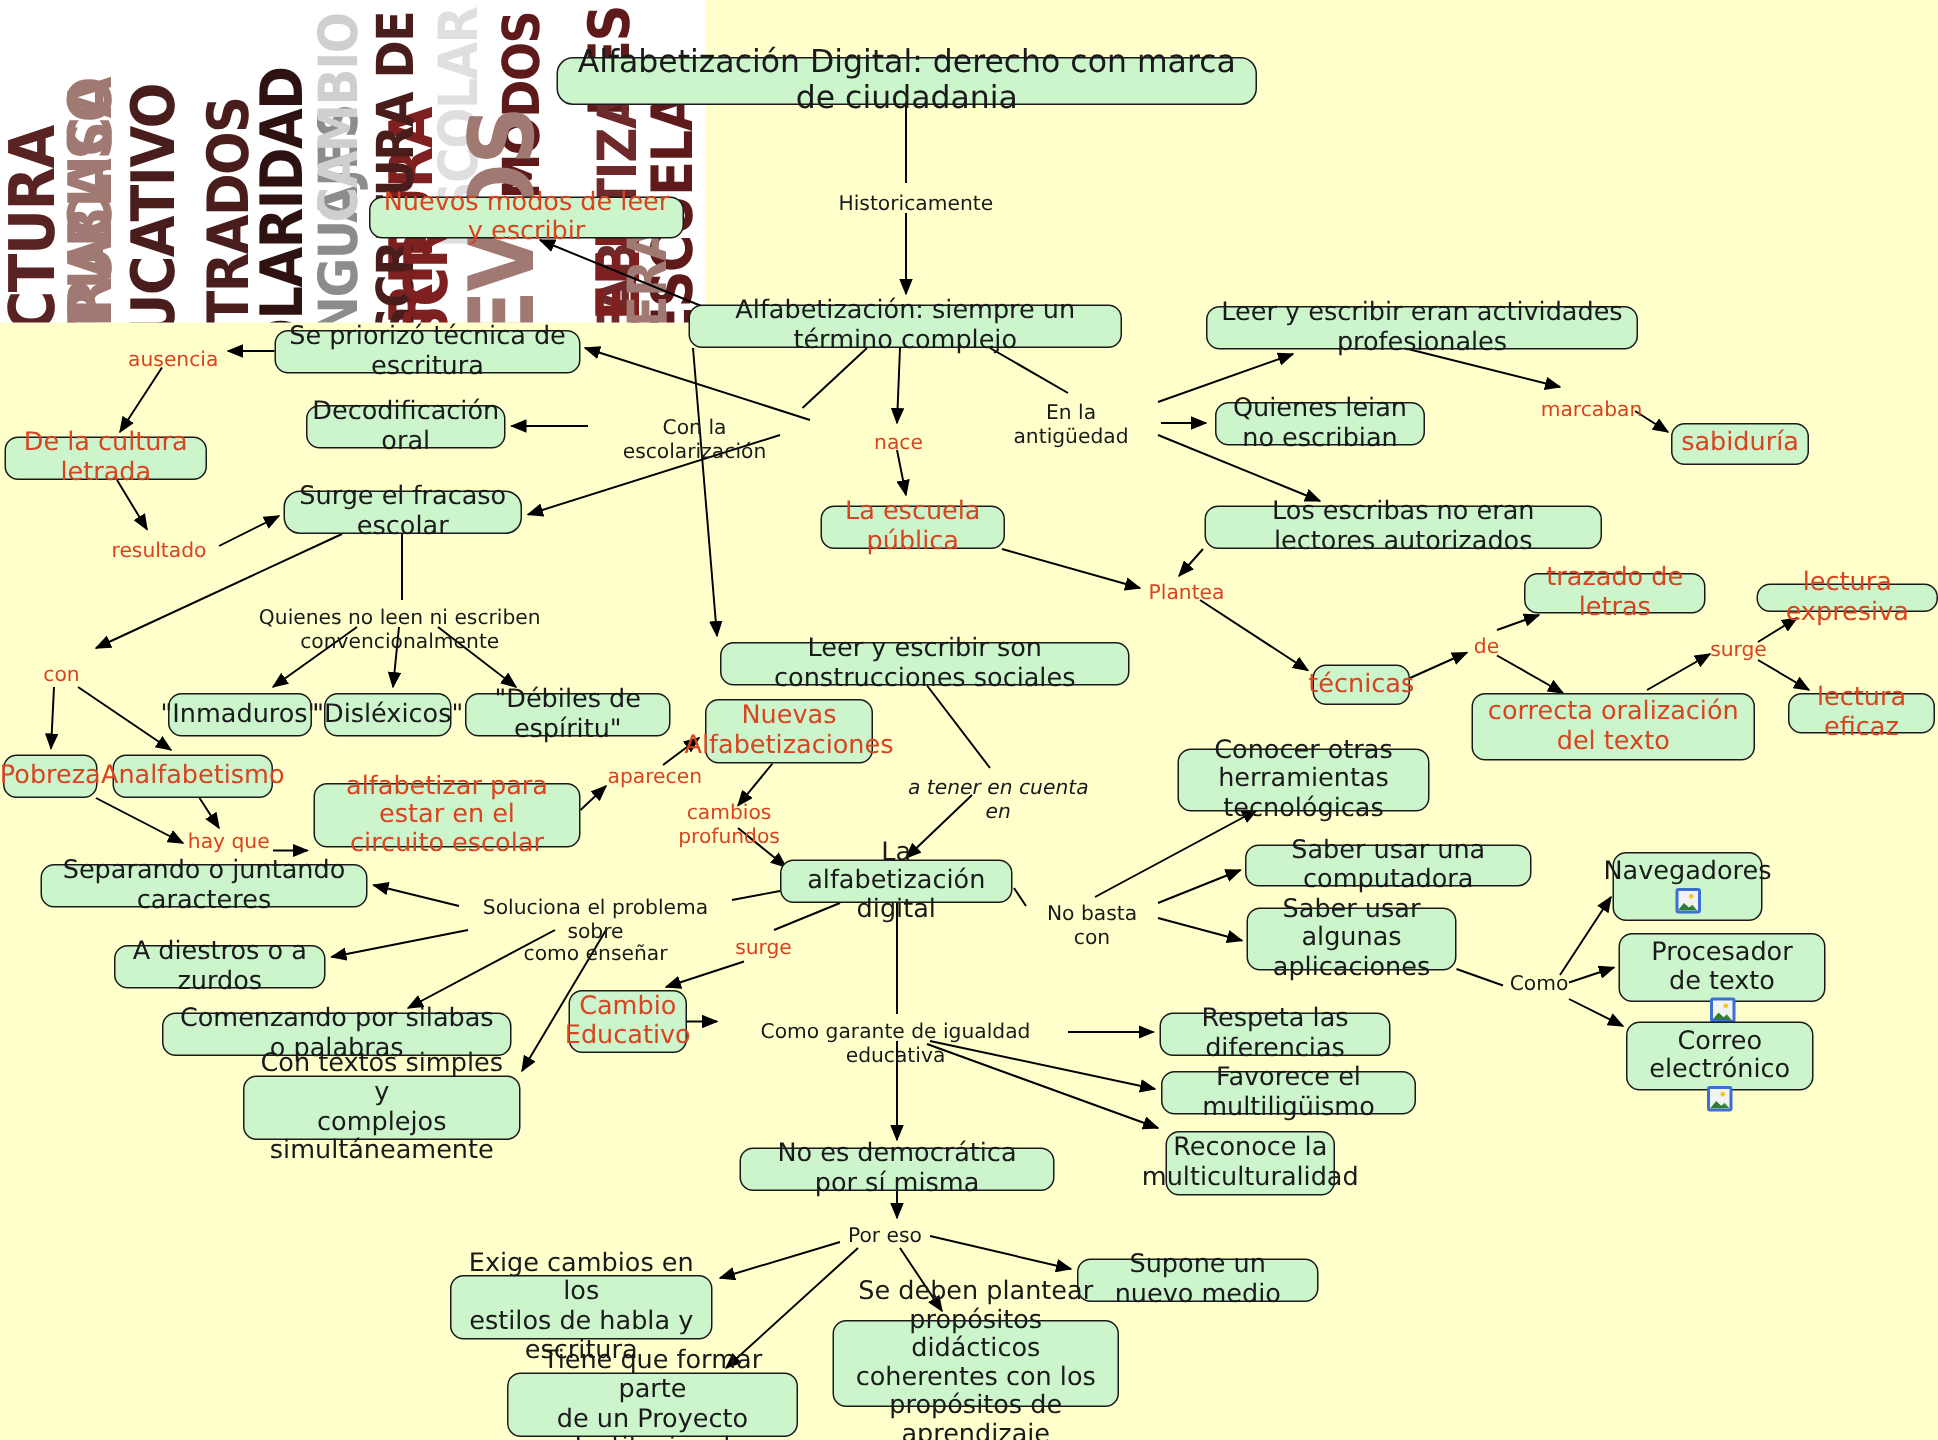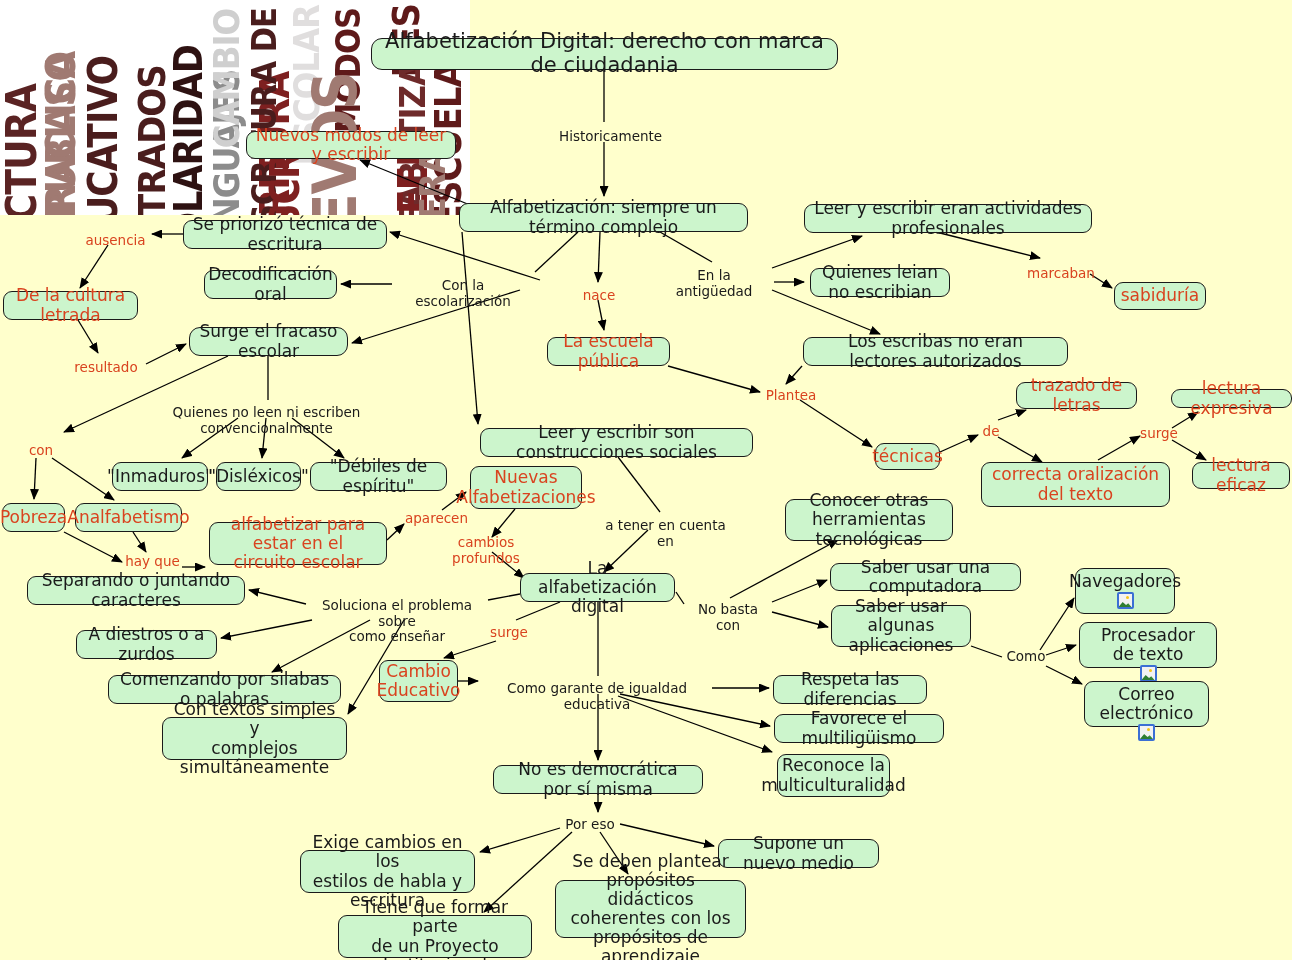--- a/index.html
+++ b/index.html
@@ -287,21 +287,21 @@
       <div class="linklabel" style="left: 658px; top: 268px; width: 112px;">En la antigüedad</div>
       <div class="linklabel red" style="left: 1025px; top: 266px; width: 72px;">marcaban</div>
       <div class="linklabel red" style="left: 581px; top: 288px; width: 36px;">nace</div>
       <div class="linklabel red" style="left: 71px; top: 360px; width: 70px;">resultado</div>
       <div class="linklabel red" style="left: 764px; top: 388px; width: 54px;">Plantea</div>
       <div class="linklabel" style="left: 124px; top: 405px; width: 285px;">Quienes no leen ni escriben convencionalmente</div>
       <div class="linklabel red" style="left: 982px; top: 424px; width: 18px;">de</div>
       <div class="linklabel red" style="left: 1139px; top: 426px; width: 40px;">surge</div>
       <div class="linklabel red" style="left: 27px; top: 443px; width: 28px;">con</div>
       <div class="linklabel red" style="left: 404px; top: 511px; width: 65px;">aparecen</div>
-      <div class="linklabel" style="left: 598px; top: 518px; width: 135px;">a tener en cuenta en</div>
+      <div class="linklabel" style="left: 598px; top: 518px; width: 135px; font-style: italic;">a tener en cuenta en</div>
       <div class="linklabel red" style="left: 422px; top: 535px; width: 128px;">cambios profundos</div>
       <div class="linklabel red" style="left: 124px; top: 554px; width: 57px;">hay que</div>
       <div class="linklabel" style="left: 684px; top: 602px; width: 88px;">No basta con</div>
       <div class="linklabel" style="left: 306px; top: 598px; width: 182px;">Soluciona el problema sobre
 como enseñar</div>
       <div class="linklabel red" style="left: 489px; top: 625px; width: 40px;">surge</div>
       <div class="linklabel" style="left: 1005px; top: 649px; width: 42px;">Como</div>
       <div class="linklabel" style="left: 484px; top: 681px; width: 226px;">Como garante de igualdad educativa</div>
       <div class="linklabel" style="left: 563px; top: 817px; width: 54px;">Por eso</div>
     </div>

